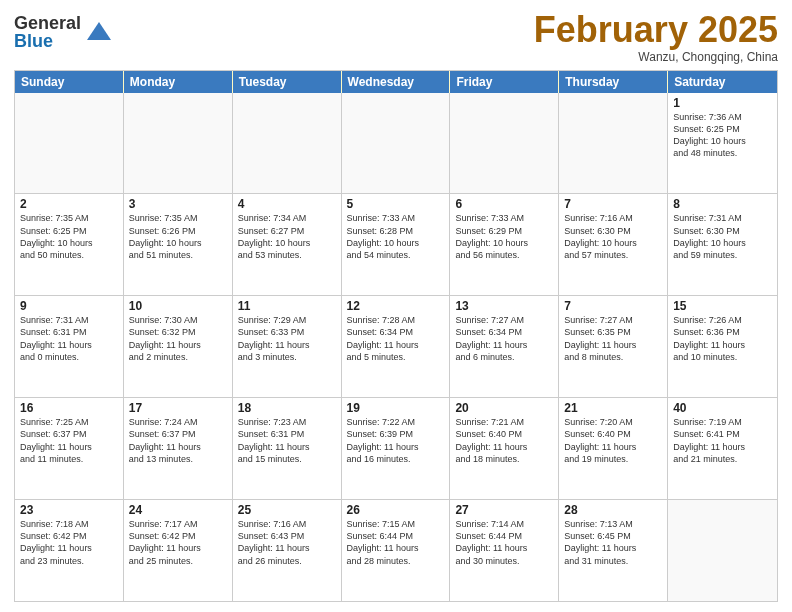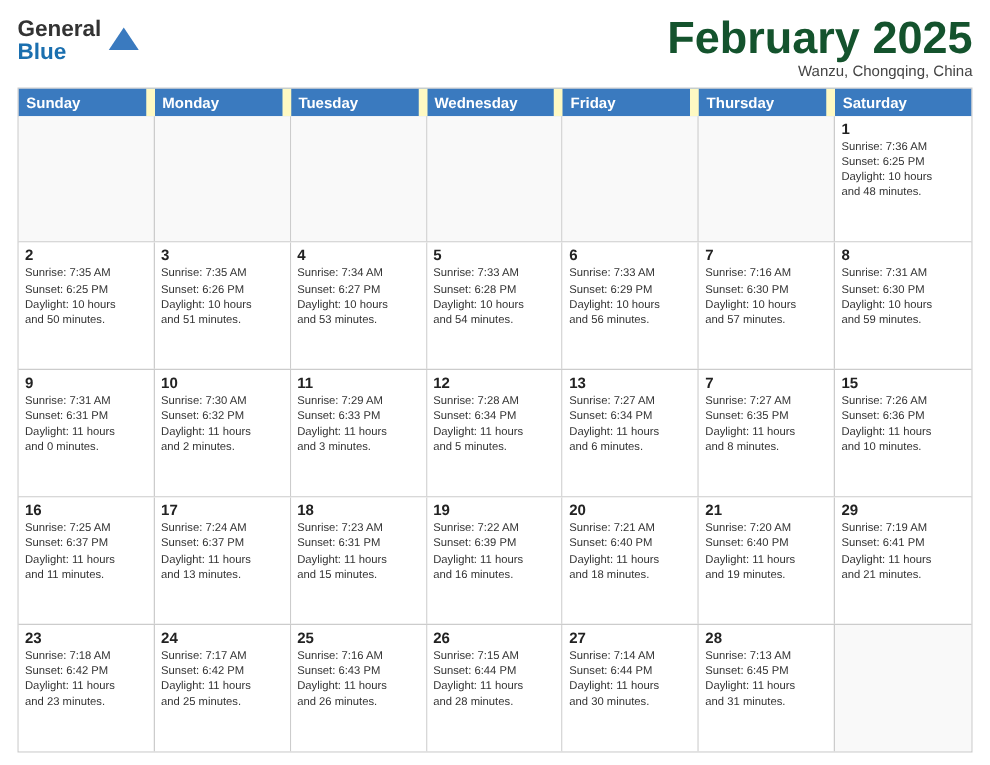--- a/index.html
+++ b/index.html
@@ -41,21 +41,21 @@
       width: 28px;
       height: 28px;
       margin-left: 4px;
     }
     .title-block {
       text-align: right;
     }
     .month-title {
       font-size: 36px;
       font-weight: bold;
-      color: #14532d;
+      color: #a16207;
       line-height: 1.1;
     }
     .location {
       font-size: 12px;
       color: #444;
     }
     .calendar {
       flex: 1;
       border: 1px solid #ccc;
       display: flex;
@@ -64,21 +64,21 @@
     .cal-header {
       display: grid;
       grid-template-columns: repeat(7, 1fr);
       background: #3a7abf;
     }
     .cal-header-cell {
       color: #fff;
       font-weight: bold;
       font-size: 12px;
       padding: 4px 6px;
-      border-right: 7px solid #fef9c3;
+      border-right: 1px solid #fef9c3;
       text-align: left;
     }
     .cal-header-cell:last-child { border-right: none; }
     .cal-body {
       flex: 1;
       display: flex;
       flex-direction: column;
     }
     .cal-row {
       display: grid;
@@ -297,21 +297,21 @@
 and 18 minutes.</div>
           </div>
           <div class="cal-cell">
             <span class="day-num">21</span>
             <div class="day-info" style="white-space: pre-line;">Sunrise: 7:20 AM
 Sunset: 6:40 PM
 Daylight: 11 hours
 and 19 minutes.</div>
           </div>
           <div class="cal-cell">
-            <span class="day-num">29</span>
+            <span class="day-num">40</span>
             <div class="day-info" style="white-space: pre-line;">Sunrise: 7:19 AM
 Sunset: 6:41 PM
 Daylight: 11 hours
 and 21 minutes.</div>
           </div>
         </div>
         <div class="cal-row">
           <div class="cal-cell">
             <span class="day-num">23</span>
             <div class="day-info" style="white-space: pre-line;">Sunrise: 7:18 AM

